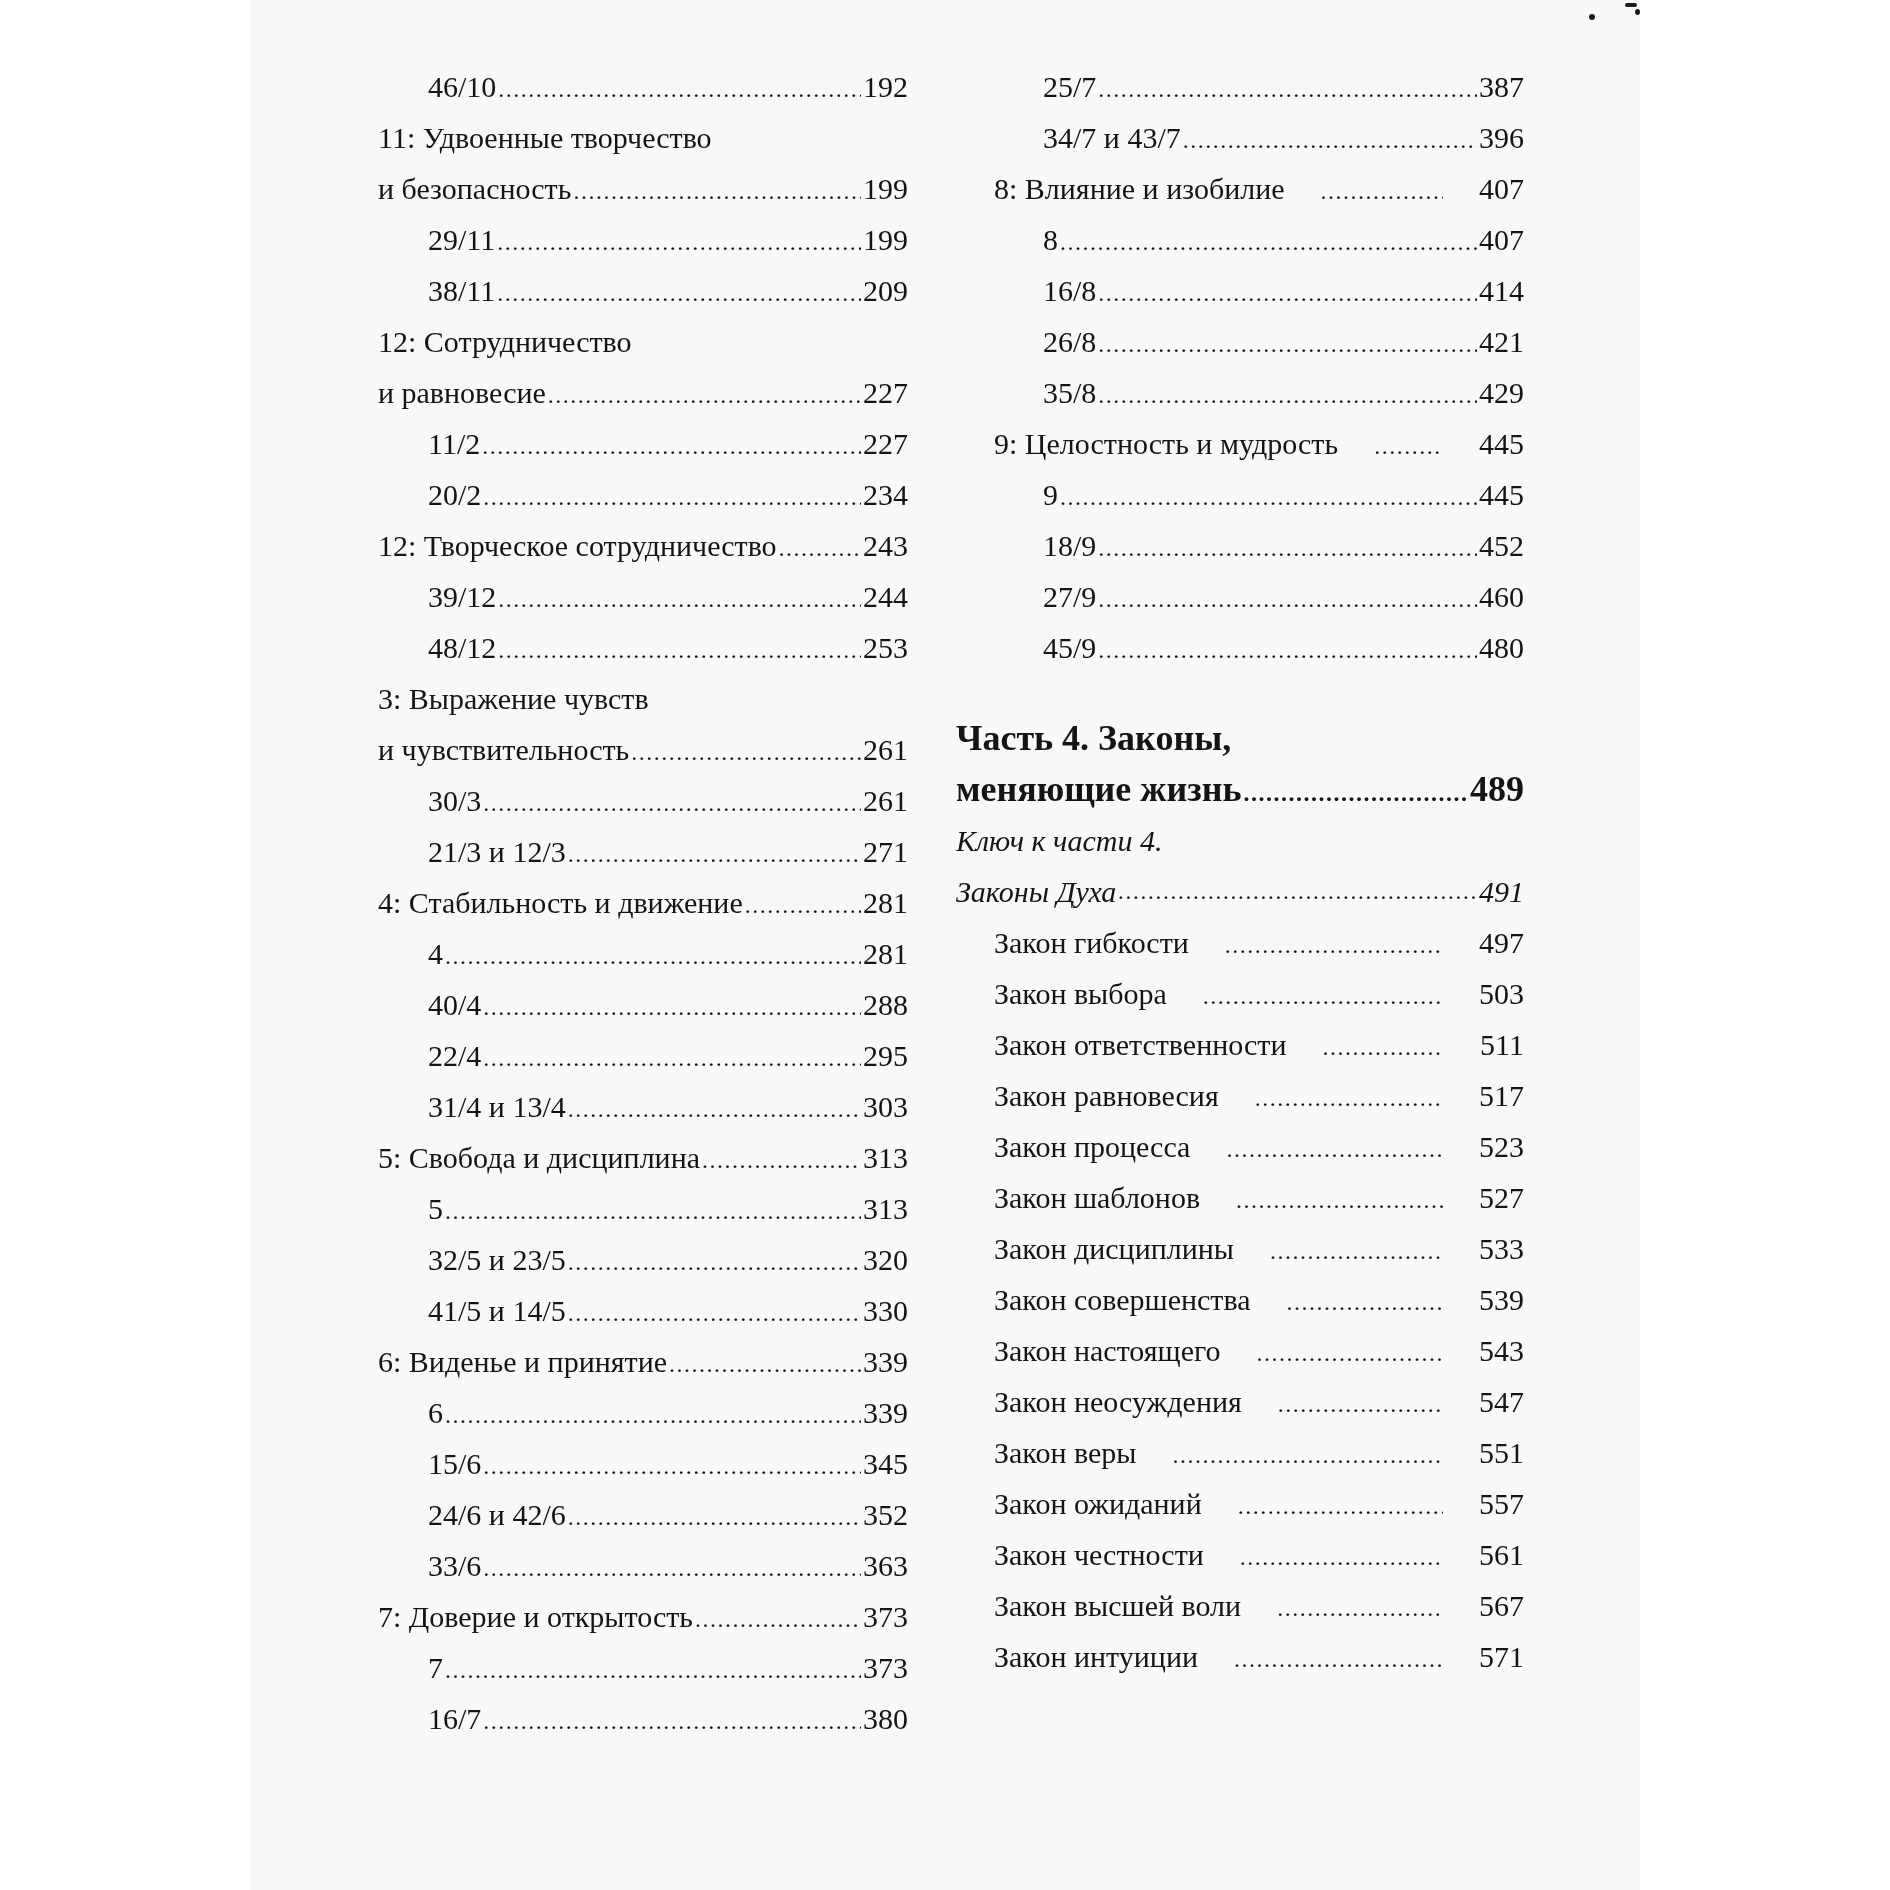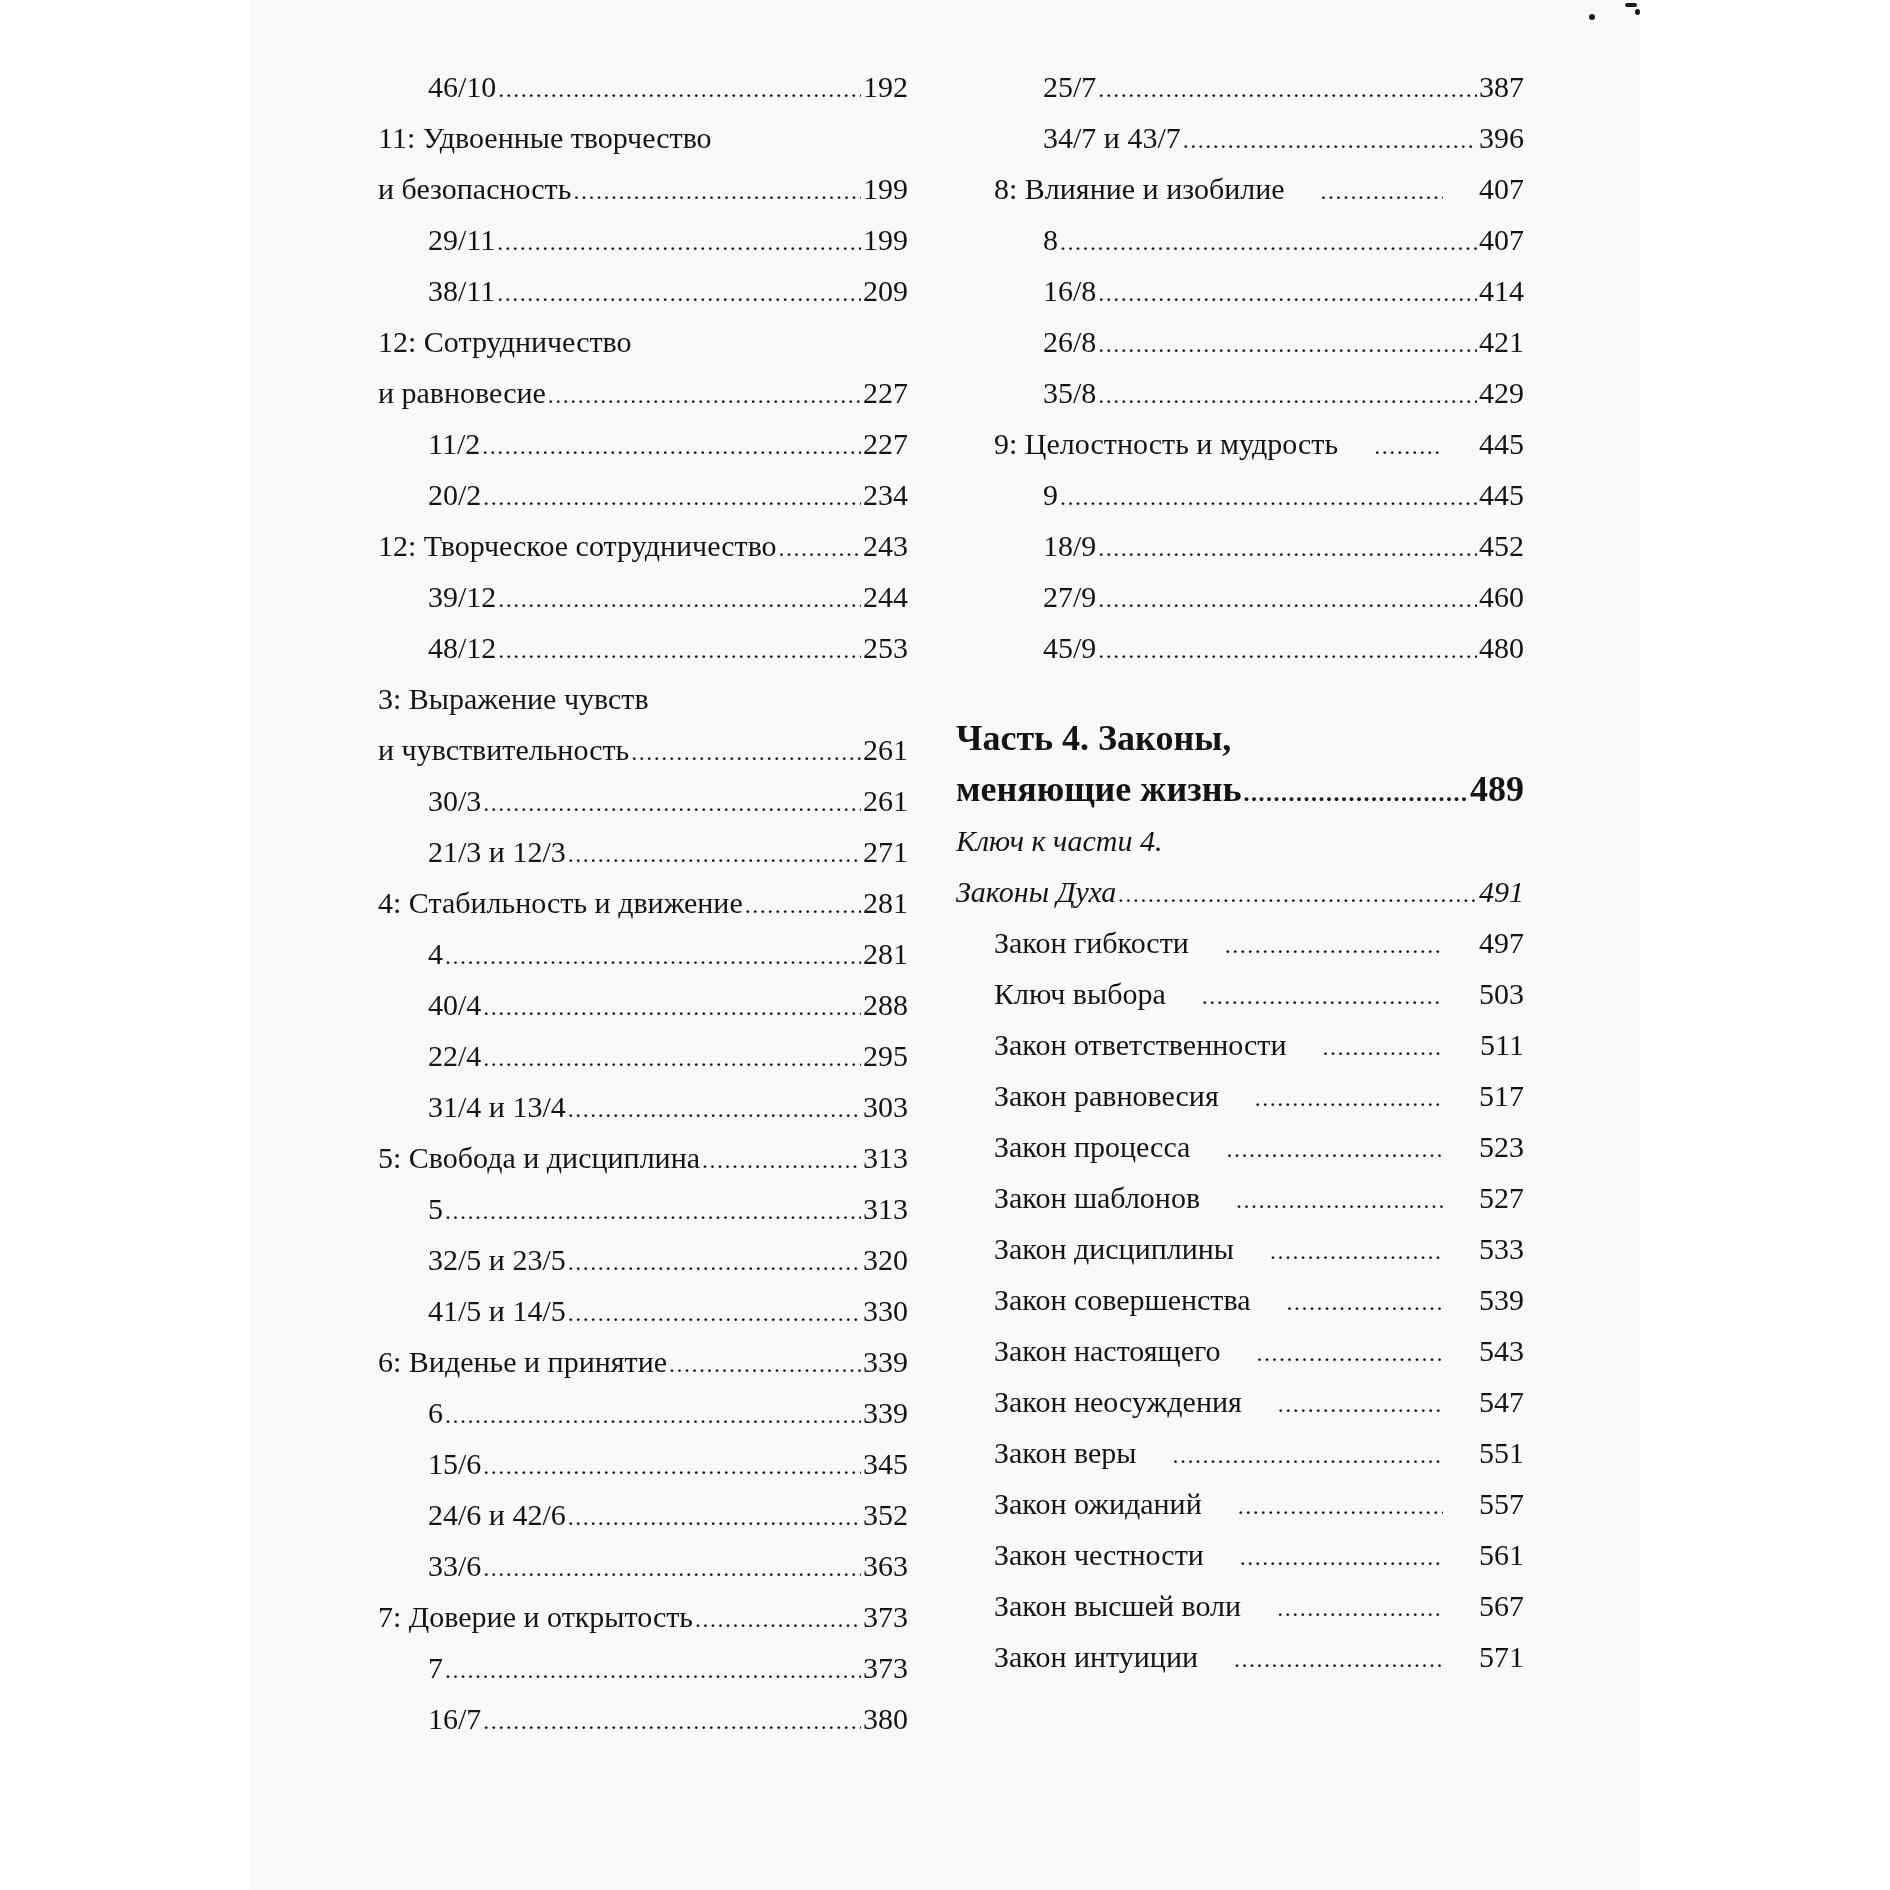--- a/index.html
+++ b/index.html
@@ -11,21 +11,21 @@
   .col.right { left:956px; width:568px; }
   .row { position:relative; height:51px; line-height:51px; font-size:30px; display:flex; align-items:baseline; white-space:nowrap; }
   .row.sub { padding-left:50px; }
   .row.top-r { padding-left:38px;gap:34px; }
   .row.sub-r { padding-left:87px; }
   .row .title { flex:0 0 auto; }
   .row .leader { flex:1 1 auto; overflow:hidden; margin:0 2px; letter-spacing:1px; }
   .row .leader::after { content:"........................................................................................................................................................................"; font-size:24px; letter-spacing:1.5px; }
   .row .pg { flex:0 0 auto; }
   .row.bold { font-weight:bold; font-size:36px; }
-  .row.italic { font-style:italic; }
+  .row.italic { font-style:italic;align-items:flex-end; }
   .row.gap { margin-top:40px; }
   .mark { position:absolute; background:#1a1a1a; border-radius:50%; }
 </style>
 </head>
 <body>
 
 <div class="page"></div>
 <span class="mark" style="left:1589px;top:14px;width:6px;height:6px;"></span>
 <span class="mark" style="left:1625px;top:3px;width:12px;height:4px;border-radius:2px;"></span>
 <span class="mark" style="left:1635px;top:9px;width:5px;height:6px;"></span>
@@ -267,21 +267,21 @@
       <span class="title">Законы Духа</span>
       <span class="leader"></span>
       <span class="pg">491</span>
     </div>
     <div class="row top-r">
       <span class="title">Закон гибкости</span>
       <span class="leader"></span>
       <span class="pg">497</span>
     </div>
     <div class="row top-r">
-      <span class="title">Ключ выбора</span>
+      <span class="title">Закон выбора</span>
       <span class="leader"></span>
       <span class="pg">503</span>
     </div>
     <div class="row top-r">
       <span class="title">Закон ответственности</span>
       <span class="leader"></span>
       <span class="pg">511</span>
     </div>
     <div class="row top-r">
       <span class="title">Закон равновесия</span>

